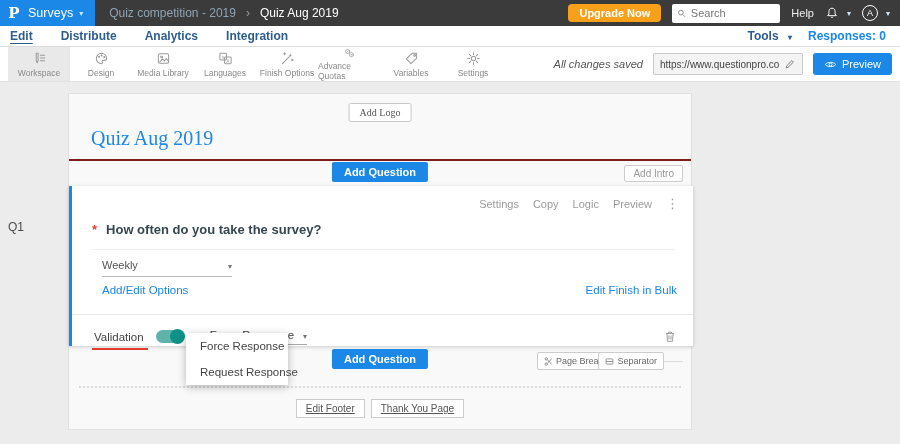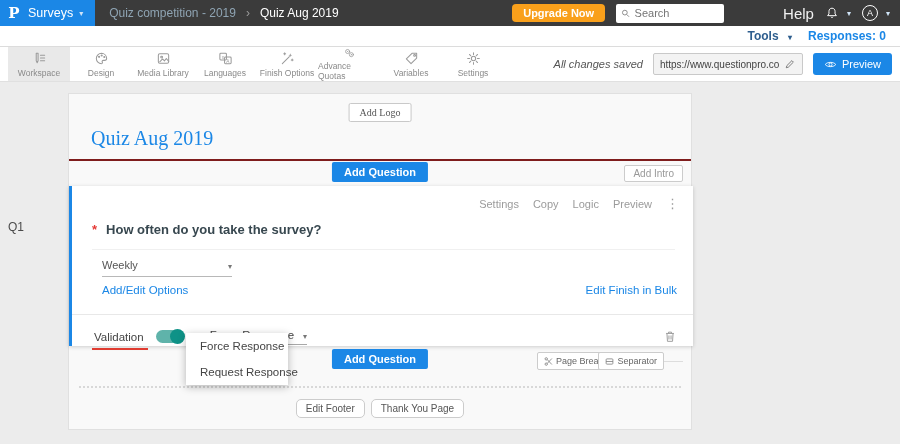--- a/index.html
+++ b/index.html
@@ -12,21 +12,21 @@
   .brand-label { font-size:12.5px; }
   .caret { font-size:8px; color:#cfe4f7; margin-left:6px; }
   .breadcrumb { display:flex; align-items:center; gap:10px; margin-left:14px; font-size:12px; }
   .crumb-parent { color:#8fa4b3; }
   .crumb-sep { color:#9a9a9a; font-size:12px; }
   .crumb-current { color:#ffffff; }
   .header-right { margin-left:auto; display:flex; align-items:center; gap:11px; padding-right:10px; }
   .upgrade-btn { background:#f9a01b; color:#fff; font-size:11px; font-weight:bold; padding:3px 11px; border-radius:4px; cursor:pointer; }
   .searchbox { background:#fff; border-radius:2px; height:19px; width:108px; display:flex; align-items:center; gap:4px; padding:0 5px; }
   .searchbox input { border:none; outline:none; background:transparent; width:100%; font-size:11px; color:#333; font-family:"Liberation Sans",sans-serif; }
-  .help-label { font-size:15px; color:#f1f1f1;margin-left:48px; }
+  .help-label { font-size:11px; color:#f1f1f1; }
   .icon-group { display:flex; align-items:center; gap:2px; }
   .avatar { width:16px; height:16px; border:1px solid #fff; border-radius:50%; display:flex; align-items:center; justify-content:center; font-size:9px; }
 
   
   .nav { height:21px; background:#fff; border-bottom:1px solid #dcdcdc; display:flex; align-items:center; padding:0 10px; font-size:12px; font-weight:bold; color:#2e5e8e; }
   .nav-items { display:flex; gap:28px; }
   .nav-item { cursor:pointer; }
   .nav-item.active { text-decoration:underline; text-underline-offset:3px; }
   .nav-right { margin-left:auto; display:flex; gap:16px; align-items:center; padding-right:4px; }
   .tools-label { cursor:pointer; }
@@ -84,21 +84,21 @@
   .add-row2 { position:absolute; left:0; right:0; top:255px; height:26px; }
   .add-row2 .rule { position:absolute; top:12px; left:470px; right:8px; height:1px; background:#ddd; }
   .add-q2 { position:absolute; left:50%; transform:translateX(-50%); top:0; }
   .mini-btn { position:absolute; background:#fff; border:1px solid #ccc; border-radius:2px; font-size:9px; color:#666; padding:3px 6px; display:flex; align-items:center; gap:3px; cursor:pointer; }
   .mini-btn svg { stroke:#777; fill:none; stroke-width:1; }
   .pagebreak-btn { right:81px; top:3px; }
   .separator-btn { right:27px; top:3px; }
 
   .dotted-divider { position:absolute; left:10px; right:10px; top:292px; border-top:2px dotted #d8d8d8; }
   .footer-row { position:absolute; left:0; right:0; top:305px; display:flex; justify-content:center; gap:6px; }
-  .footer-btn { background:#fff; border:1px solid #ccc; border-radius:5px; font-size:10px; color:#555; padding:3px 9px; cursor:pointer; }
+  .footer-btn { background:#fff; border:1px solid #ccc; border-radius:0; font-size:10px; color:#555; padding:3px 9px; cursor:pointer;text-decoration:underline; }
 </style>
 </head>
 <body>
 
 <div class="header">
   <div class="brand">
     <span class="logo">P</span>
     <span class="brand-label">Surveys</span>
     <span class="caret">▾</span>
   </div>
@@ -125,20 +125,26 @@
       <span class="caret">▾</span>
     </span>
     <span class="icon-group">
       <span class="avatar">A</span>
       <span class="caret">▾</span>
     </span>
   </div>
 </div>
 
 <div class="nav">
+  <div class="nav-items">
+    <span class="nav-item active">Edit</span>
+    <span class="nav-item">Distribute</span>
+    <span class="nav-item">Analytics</span>
+    <span class="nav-item">Integration</span>
+  </div>
   <div class="nav-right">
     <span class="tools-label"><span>Tools</span> <span class="caret">▾</span></span>
     <span class="responses-label">Responses: 0</span>
   </div>
 </div>
 
 <div class="toolbar">
   <div class="tool active">
     <svg width="15" height="15" viewBox="0 0 16 16">
         <path d="M4.5 2.5v8l1 2 1-2v-8z"></path>

